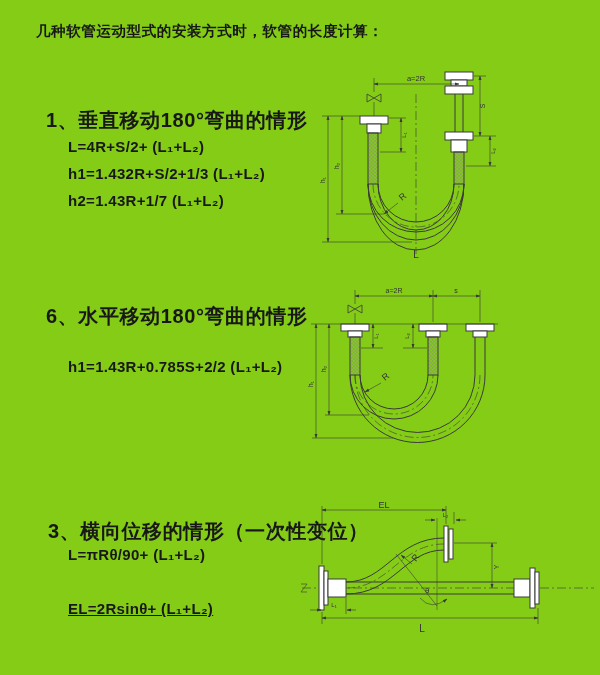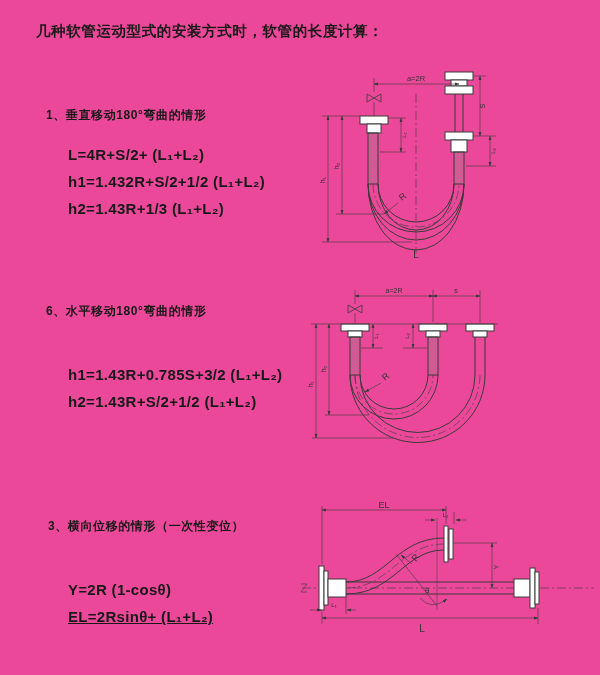--- a/index.html
+++ b/index.html
@@ -1,55 +1,54 @@
 <!DOCTYPE html>
 <html><head>
 <meta charset="utf-8">
 <title>软管长度计算</title>
 <style>
   html,body { margin:0; padding:0; background:#ffffff; }
   .page {
-    position:relative; width:600px; height:675px; background:#ec4899;
+    position:relative; width:600px; height:675px; background:#84cc16;
     font-family:"Liberation Sans","DejaVu Sans",sans-serif; color:#1c1c1c;
     overflow:hidden;
   }
   .doc-title {
     position:absolute; left:36px; top:22px;
     font-size:14.5px; font-weight:700; letter-spacing:0.6px; color:#181818;
   }
   .sec-heading {
-    position:absolute; font-size:12px; font-weight:700; letter-spacing:0.6px; color:#181818;
+    position:absolute; font-size:20px; font-weight:700; letter-spacing:0.6px; color:#181818;
   }
   .formula {
-    position:absolute; font-size:15px; font-weight:700; letter-spacing:0.3px; color:#181818;margin-top:8px;
+    position:absolute; font-size:15px; font-weight:700; letter-spacing:0.3px; color:#181818;
   }
   svg.diagram { position:absolute; overflow:visible; }
   svg.diagram text {
     font-family:"Liberation Sans","DejaVu Sans",sans-serif;
     fill:#333333; font-weight:400;
   }
 </style>
 </head>
 <body>
 
 <div class="page">
 
   <div class="doc-title">几种软管运动型式的安装方式时，软管的长度计算：</div>
 
   <div class="sec-heading" style="left:46px; top:107px;">1、垂直移动180°弯曲的情形</div>
   <div class="formula" style="left:68px; top:138px;">L=4R+S/2+ (L₁+L₂)</div>
-  <div class="formula" style="left:68px; top:165px;">h1=1.432R+S/2+1/2 (L₁+L₂)</div>
-  <div class="formula" style="left:68px; top:192px;">h2=1.43R+1/3 (L₁+L₂)</div>
+  <div class="formula" style="left:68px; top:165px;">h1=1.432R+S/2+1/3 (L₁+L₂)</div>
+  <div class="formula" style="left:68px; top:192px;">h2=1.43R+1/7 (L₁+L₂)</div>
 
   <div class="sec-heading" style="left:46px; top:303px;">6、水平移动180°弯曲的情形</div>
-  <div class="formula" style="left:68px; top:358px;">h1=1.43R+0.785S+3/2 (L₁+L₂)</div>
-  <div class="formula" style="left:68px; top:385px;">h2=1.43R+S/2+1/2 (L₁+L₂)</div>
+  <div class="formula" style="left:68px; top:358px;">h1=1.43R+0.785S+2/2 (L₁+L₂)</div>
 
   <div class="sec-heading" style="left:48px; top:518px;">3、横向位移的情形（一次性变位）</div>
-  <div class="formula" style="left:68px; top:573px;">Y=2R (1-cosθ)</div>
+  <div class="formula" style="left:68px; top:546px;">L=πRθ/90+ (L₁+L₂)</div>
   <div class="formula" style="left:68px; top:600px;text-decoration:underline;">EL=2Rsinθ+ (L₁+L₂)</div>
 
   <svg class="diagram" style="left:312px; top:64px;" width="280" height="196" viewBox="0 0 280 196">
     <defs>
       <marker id="ah1" viewBox="0 0 10 10" refX="9" refY="5" markerWidth="8" markerHeight="8" orient="auto-start-reverse">
         <path d="M0,1.8 L10,5 L0,8.2 Z" fill="#3a3a3a"></path>
       </marker>
       <pattern id="braid1" width="3.5" height="3.5" patternUnits="userSpaceOnUse">
         <path d="M0,3.5 L3.5,0 M0,0 L3.5,3.5" stroke="#8a8a8a" stroke-width="0.5" fill="none"></path>
       </pattern>

